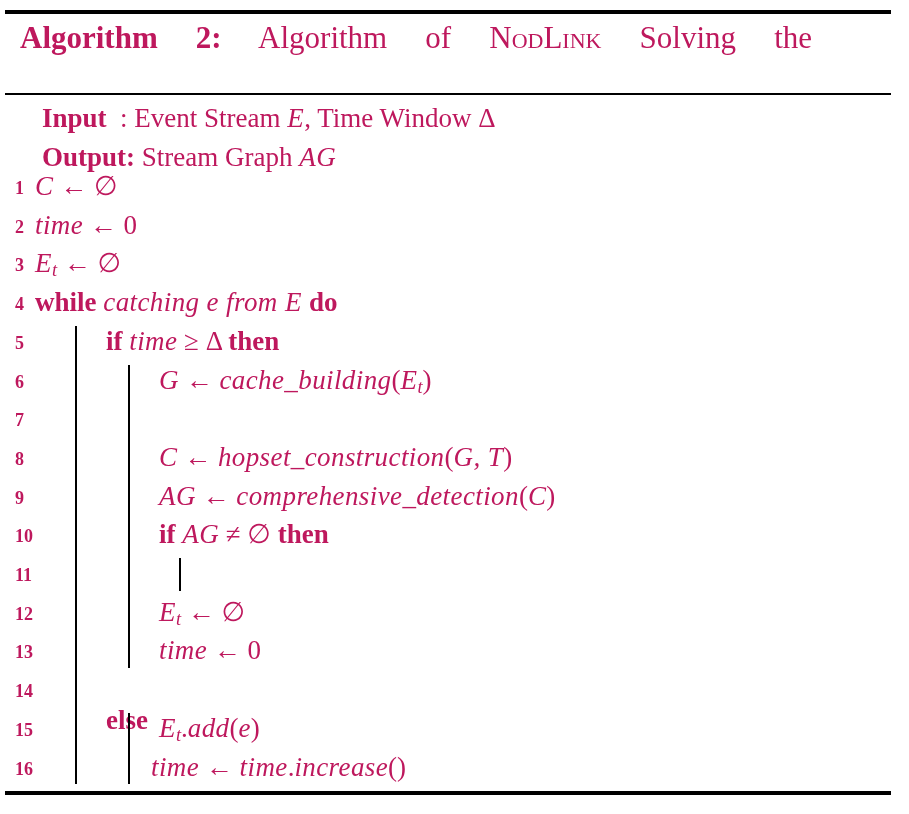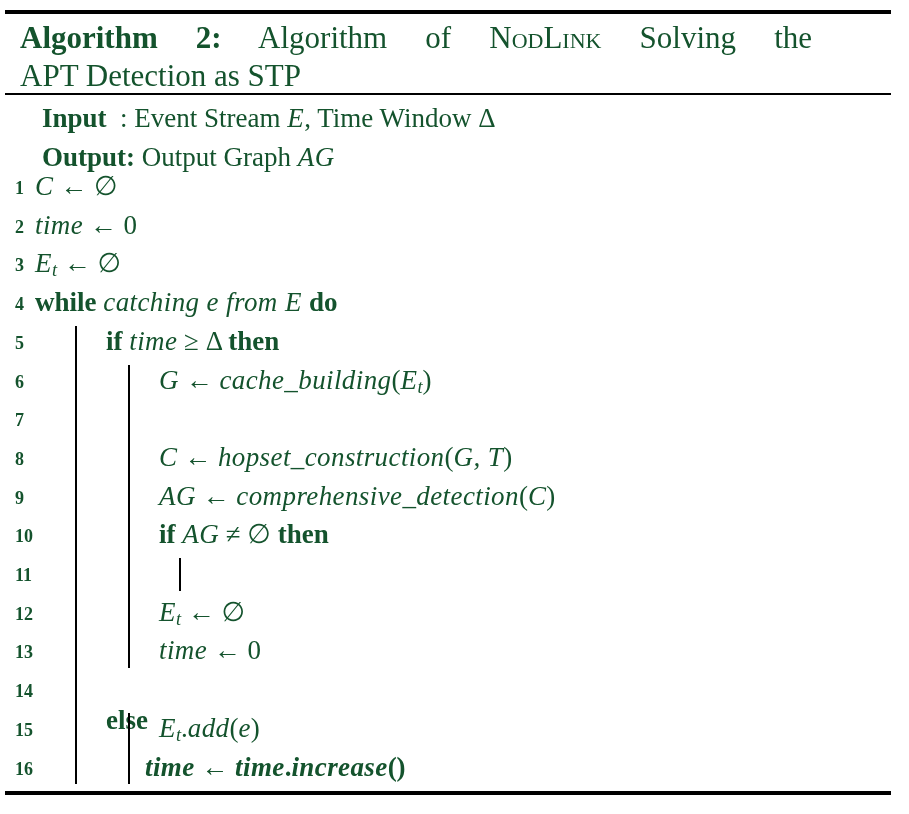--- a/index.html
+++ b/index.html
@@ -1,20 +1,20 @@
 <!DOCTYPE html>
 <html><head>
 <meta charset="utf-8">
 <style>
   html,body{margin:0;padding:0;background:#ffffff;}
   .paper{
     position:relative;
     width:909px;height:814px;
     background:#ffffff;
-    color:#14532d;
+    color:#be185d;
     font-family:"Liberation Serif","DejaVu Serif",serif;
     overflow:hidden;
     border-radius:20px;
   }
   .hrule{position:absolute;left:5px;width:886px;background:#000000;}
   .rule-top{top:10px;height:4px;}
   .rule-mid{top:93px;height:2px;}
   .rule-bottom{top:791px;height:4px;}
 
   .caption{position:absolute;left:20px;top:19px;width:792px;
@@ -38,28 +38,27 @@
   .cap-line1 .seg,.cap-line2 .seg{white-space:normal;}
 </style>
 </head>
 <body>
 
 <div class="paper">
   <div class="hrule rule-top"></div>
 
   <div class="caption">
     <div class="cap-line1" id="cap1"><span class="seg s-kw">Algorithm 2:</span><span class="seg s-rm"> Algorithm of </span><span class="seg s-sc">NodLink</span><span class="seg s-rm"> Solving the</span></div>
-    <div class="cap-line2" id="cap2"><span class="seg s-rm">APT Detection as STP</span></div>
   </div>
 
   <div class="hrule rule-mid"></div>
 
   <div id="io-block">
       <div class="io-row" style="top: 99px;"><span class="seg s-kw">Input</span><span class="seg s-rm">  : Event Stream </span><span class="seg s-it">E</span><span class="seg s-rm">, Time Window Δ</span></div>
-      <div class="io-row" style="top: 138px;"><span class="seg s-kw">Output:</span><span class="seg s-rm"> Output Graph </span><span class="seg s-it">AG</span></div>
+      <div class="io-row" style="top: 138px;"><span class="seg s-kw">Output:</span><span class="seg s-rm"> Stream Graph </span><span class="seg s-it">AG</span></div>
     </div>
 
   <div id="algo-body">
       <div class="algo-row" style="top: 167px;">
         <span class="line-num">1</span>
         <span class="line-txt" style="left: 35px;"><span class="seg s-it">C</span><span class="seg s-rm"> ← ∅</span></span>
       </div>
       <div class="algo-row" style="top: 205.7px;">
         <span class="line-num">2</span>
         <span class="line-txt" style="left: 35px;"><span class="seg s-it">time</span><span class="seg s-rm"> ← 0</span></span>
@@ -109,21 +108,21 @@
       <div class="algo-row" style="top: 670.1px; text-align: right;">
         <span class="line-num">14</span>
         <span class="line-txt" style="left: 106px; margin-top: 31px;"><span class="seg s-kw">else</span></span>
       </div>
       <div class="algo-row" style="top: 708.8px;">
         <span class="line-num">15</span>
         <span class="line-txt" style="left: 159px;"><span class="seg s-it">E</span><span class="seg s-sub">t</span><span class="seg s-rm">.</span><span class="seg s-it">add</span><span class="seg s-rm">(</span><span class="seg s-it">e</span><span class="seg s-rm">)</span></span>
       </div>
       <div class="algo-row" style="top: 747.5px;">
         <span class="line-num">16</span>
-        <span class="line-txt" style="left: 145px; font-weight: bold;"><span class="seg s-it">time</span><span class="seg s-rm"> ← </span><span class="seg s-it">time</span><span class="seg s-rm">.</span><span class="seg s-it">increase</span><span class="seg s-rm">()</span></span>
+        <span class="line-txt" style="left: 151px;"><span class="seg s-it">time</span><span class="seg s-rm"> ← </span><span class="seg s-it">time</span><span class="seg s-rm">.</span><span class="seg s-it">increase</span><span class="seg s-rm">()</span></span>
       </div>
     </div>
 
   <div class="hrule rule-bottom"></div>
 <div class="vrule" style="left: 75px; top: 325.8px; height: 458.4px;"></div>
     <div class="vrule" style="left: 128px; top: 364.5px; height: 303.6px;"></div>
     <div class="vrule" style="left: 179px; top: 558px; height: 32.7px;"></div>
     <div class="vrule" style="left: 128px; top: 712.8px; height: 71.4px;"></div>
   </div>
 

